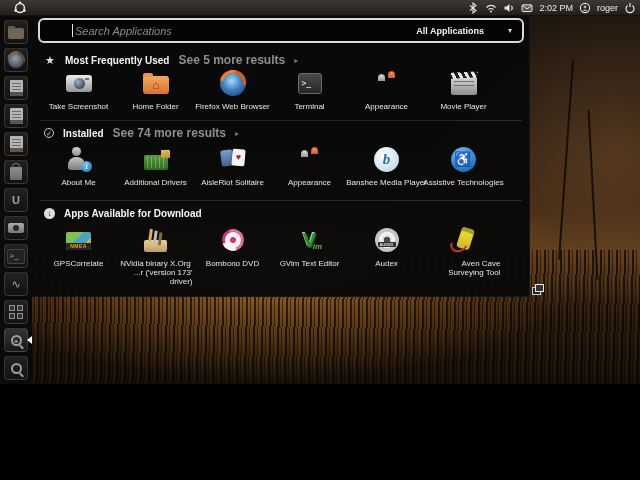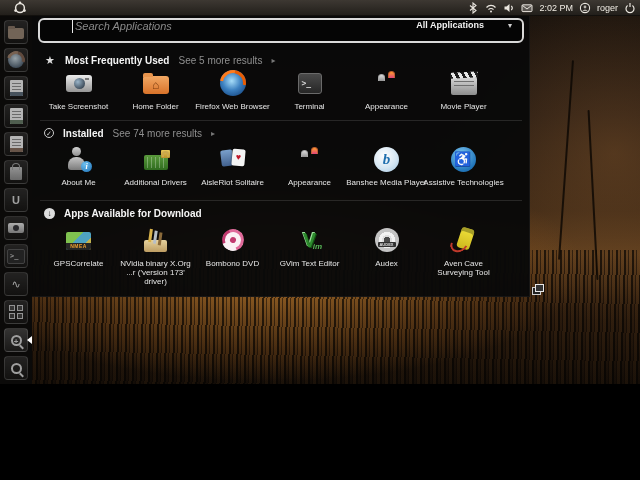--- a/index.html
+++ b/index.html
@@ -80,43 +80,43 @@
   .lens-arrow { position:absolute; right:0; width:0; height:0;
     border:4px solid transparent; border-right:5px solid #fff; z-index:25; }
 
   
   .dash { position:absolute; left:32px; top:16px; width:498px; height:281px;
     background:rgba(9,9,9,.97); z-index:10;
     border-right:1px solid rgba(255,255,255,.05); border-bottom:1px solid rgba(255,255,255,.05); }
 
   .searchbar { position:absolute; left:6px; top:2px; width:486px; height:25px;
     border:2px solid #d9d9d9; border-radius:6px; background:#050505;
-    display:flex; align-items:flex-start; padding:0 10px; }
+    display:flex; align-items:center; padding:0 10px; }
   .caret { width:1px; height:13px; background:#e8e8e8; margin-left:22px; margin-right:2px; }
   .search-ph { font-style:italic; font-size:11px; color:#8a8a8a; }
   .filter-wrap { margin-left:auto; display:flex; align-items:center; gap:24px; }
   .filter-label { font-size:9px; font-weight:bold; color:#f2f2f2; }
   .chev { color:#cfcfcf; font-size:8px; }
 
   .sec-head { position:absolute; left:12px; display:flex; align-items:center; gap:9px; height:14px; }
   .sec-icon { width:12px; display:inline-flex; justify-content:center; color:#ddd; font-size:11px; line-height:12px; }
   .sec-check { width:10px; height:10px; border:1.5px solid #ccc; border-radius:50%;
     color:#ccc; font-size:7px; line-height:9px; text-align:center; }
   .sec-dl { width:11px; height:11px; background:#ddd; border-radius:50%;
     color:#111; font-size:8px; line-height:11px; text-align:center; font-weight:bold; }
   .sec-title { font-size:10px; font-weight:bold; color:#f5f5f5; white-space:nowrap; }
-  .sec-more { font-size:10px; color:#8f8f8f; white-space:nowrap; }
+  .sec-more { font-size:12px; color:#8f8f8f; white-space:nowrap;font-weight:bold; }
   .more-arrow { color:#777; font-size:8px; }
 
   .divider { position:absolute; left:8px; width:482px; height:1px; background:rgba(255,255,255,.12); }
 
   .app-row { position:absolute; left:8px; width:482px; display:flex; }
   .app-item { width:77px; display:flex; flex-direction:column; align-items:center; cursor:default; }
   .app-icon { height:32px; display:flex; align-items:center; justify-content:center; position:relative; }
-  .app-label { margin-top:3px; font-size:8px; line-height:9px; color:#e6e6e6; text-align:center;
+  .app-label { margin-top:3px; font-size:8px; line-height:9px; color:#e6e6e6; text-align:right;
     white-space:nowrap; }
   .app-label.wrap { white-space:normal; max-width:74px; }
 
   
   .ic-camera { width:26px; height:17px; border-radius:3px; background:linear-gradient(180deg,#ececec,#969696); position:relative; }
   .ic-camera::before { content:""; position:absolute; left:8px; top:3px; width:11px; height:11px;
     border-radius:50%; background:radial-gradient(circle at 35% 35%,#9ab4c8,#1d2733); }
   .ic-camera::after { content:""; position:absolute; right:3px; top:3px; width:4px; height:2px; background:#777; }
   .ic-folder { width:26px; height:18px; background:linear-gradient(180deg,#f2a864,#d9732a);
     border-radius:2px 3px 3px 3px; position:relative; margin-top:3px;

